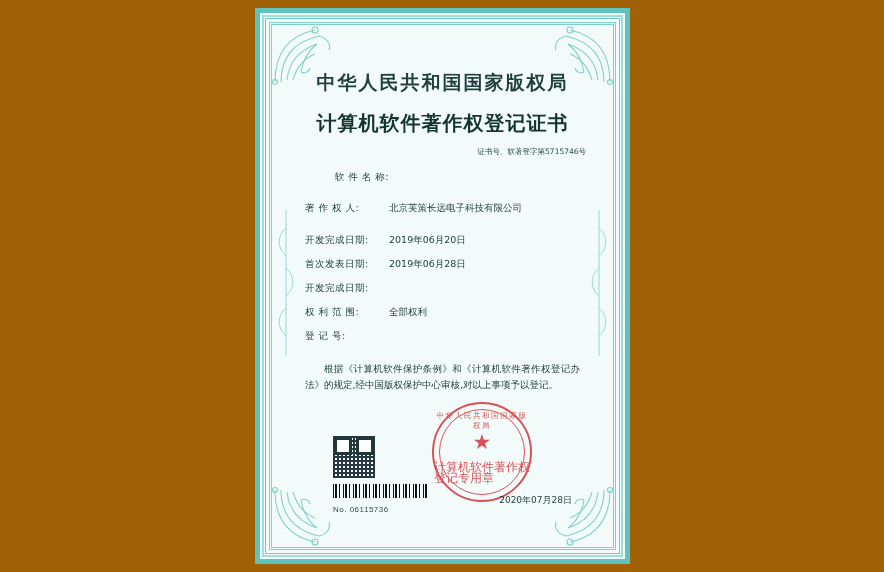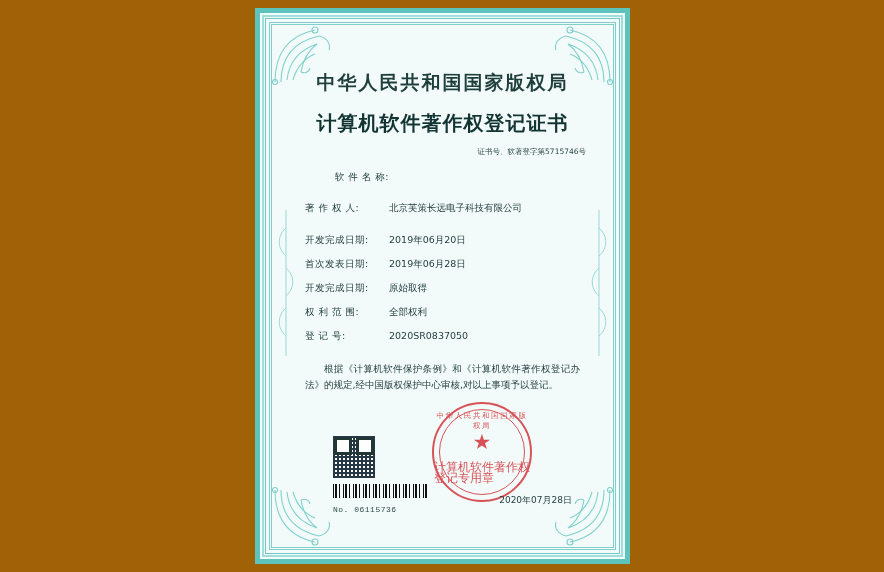--- a/index.html
+++ b/index.html
@@ -203,21 +203,21 @@
       #111 6px 7px, transparent 7px 10px);
   }
 
   .serial {
     position: absolute;
     left: 52px;
     bottom: 2px;
     font-size: 8px;
     letter-spacing: 0.5px;
     color: #2f4c4a;
-    font-family: Liberation Mono, monospace;
+    font-family: Liberation Sans, sans-serif;
   }
 
   .seal {
     position: absolute;
     right: 72px;
     bottom: 14px;
     width: 96px;
     height: 96px;
     border-radius: 50%;
     border: 2.5px solid #d0232b;
@@ -368,31 +368,29 @@
           <div class="field-value">2019年06月20日</div>
         </div>
 
         <div class="field-row">
           <div class="field-label">首次发表日期:</div>
           <div class="field-value">2019年06月28日</div>
         </div>
 
         <div class="field-row">
           <div class="field-label">开发完成日期:</div>
-          <div class="field-value">原始取得</div>
         </div>
 
         <div class="field-row">
           <div class="field-label">权 利 范 围:</div>
           <div class="field-value">全部权利</div>
         </div>
 
         <div class="field-row">
           <div class="field-label">登 记 号:</div>
-          <div class="field-value">2020SR0837050</div>
         </div>
 
       </div>
 
       <div class="statement">根据《计算机软件保护条例》和《计算机软件著作权登记办法》的规定,经中国版权保护中心审核,对以上事项予以登记。</div>
 
       <div class="marks">
 
         <div class="qr"></div>
         <div class="barcode"></div>

